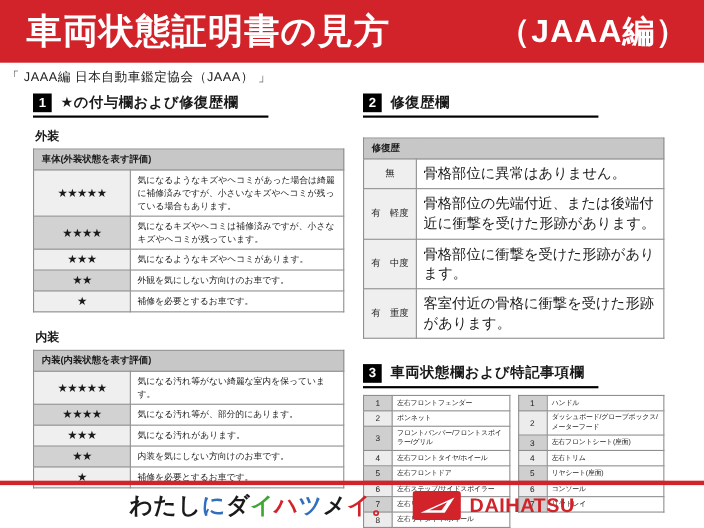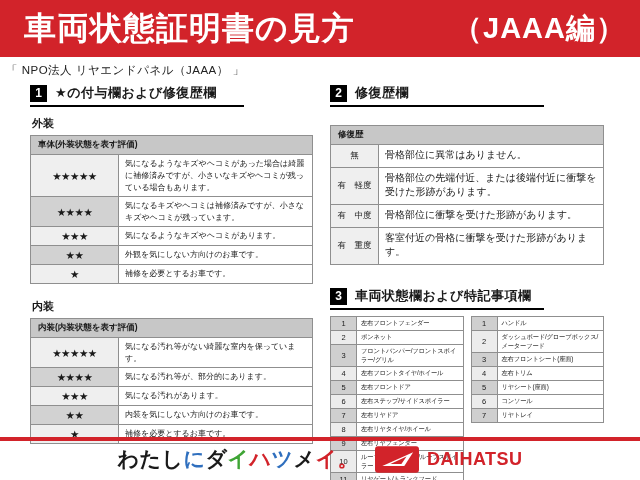--- a/index.html
+++ b/index.html
@@ -37,21 +37,21 @@
 
   
   .star-table td.stars{width:88px;text-align:center;font-size:10.5px;letter-spacing:-.5px;padding:3px 2px;}
   .star-table td.desc{font-size:8px;line-height:1.5;padding:2.5px 6px;}
   .star-table tbody tr:nth-child(odd) td.stars{background:var(--cell-lt);}
   .star-table tbody tr:nth-child(even) td.stars{background:var(--cell-md);}
 
   
   .repair-table{margin-top:18px;}
   .repair-table td.grade{width:48px;text-align:center;font-size:8.5px;background:var(--cell-lt);padding:4px 2px;}
-  .repair-table td.desc{font-size:10px;line-height:1.4;padding:4px 6px;font-family:Liberation Mono, monospace;}
+  .repair-table td.desc{font-size:13px;line-height:1.4;padding:4px 6px;}
 
   .sec3-head{margin-top:22px;}
   .parts-wrap{display:flex;gap:7px;margin-top:6px;align-items:flex-start;}
   .parts-table{width:50%;}
   .parts-table td.no{width:26px;text-align:center;font-size:7.5px;padding:2px 1px;}
   .parts-table td.part{font-size:6.3px;line-height:1.35;padding:2px 4px;letter-spacing:-.2px;}
   .parts-table tbody tr:nth-child(odd) td.no{background:var(--cell-no-odd);}
   .parts-table tbody tr:nth-child(even) td.no{background:var(--cell-no-even);}
 
   
@@ -63,21 +63,21 @@
   .brand-name{color:var(--red);font-size:18px;font-weight:bold;letter-spacing:.5px;text-align:center;}
 </style>
 </head>
 <body>
 
 <div class="titlebar">
   <span class="main-title">車両状態証明書の見方</span>
   <span class="edition">（JAAA編）</span>
 </div>
 
-<div class="subtitle">「 NPO法人 リヤエンドパネル（JAAA） 」</div>
+<div class="subtitle">「 JAAA編 日本自動車鑑定協会（JAAA） 」</div>
 
 <div class="col col-left">
   <div class="sec-head">
     <span class="sec-num">1</span>
     <span class="sec-title">★の付与欄および修復歴欄</span>
   </div>
 
   <div class="tbl-label">外装</div>
   <table class="star-table">
     <thead>

